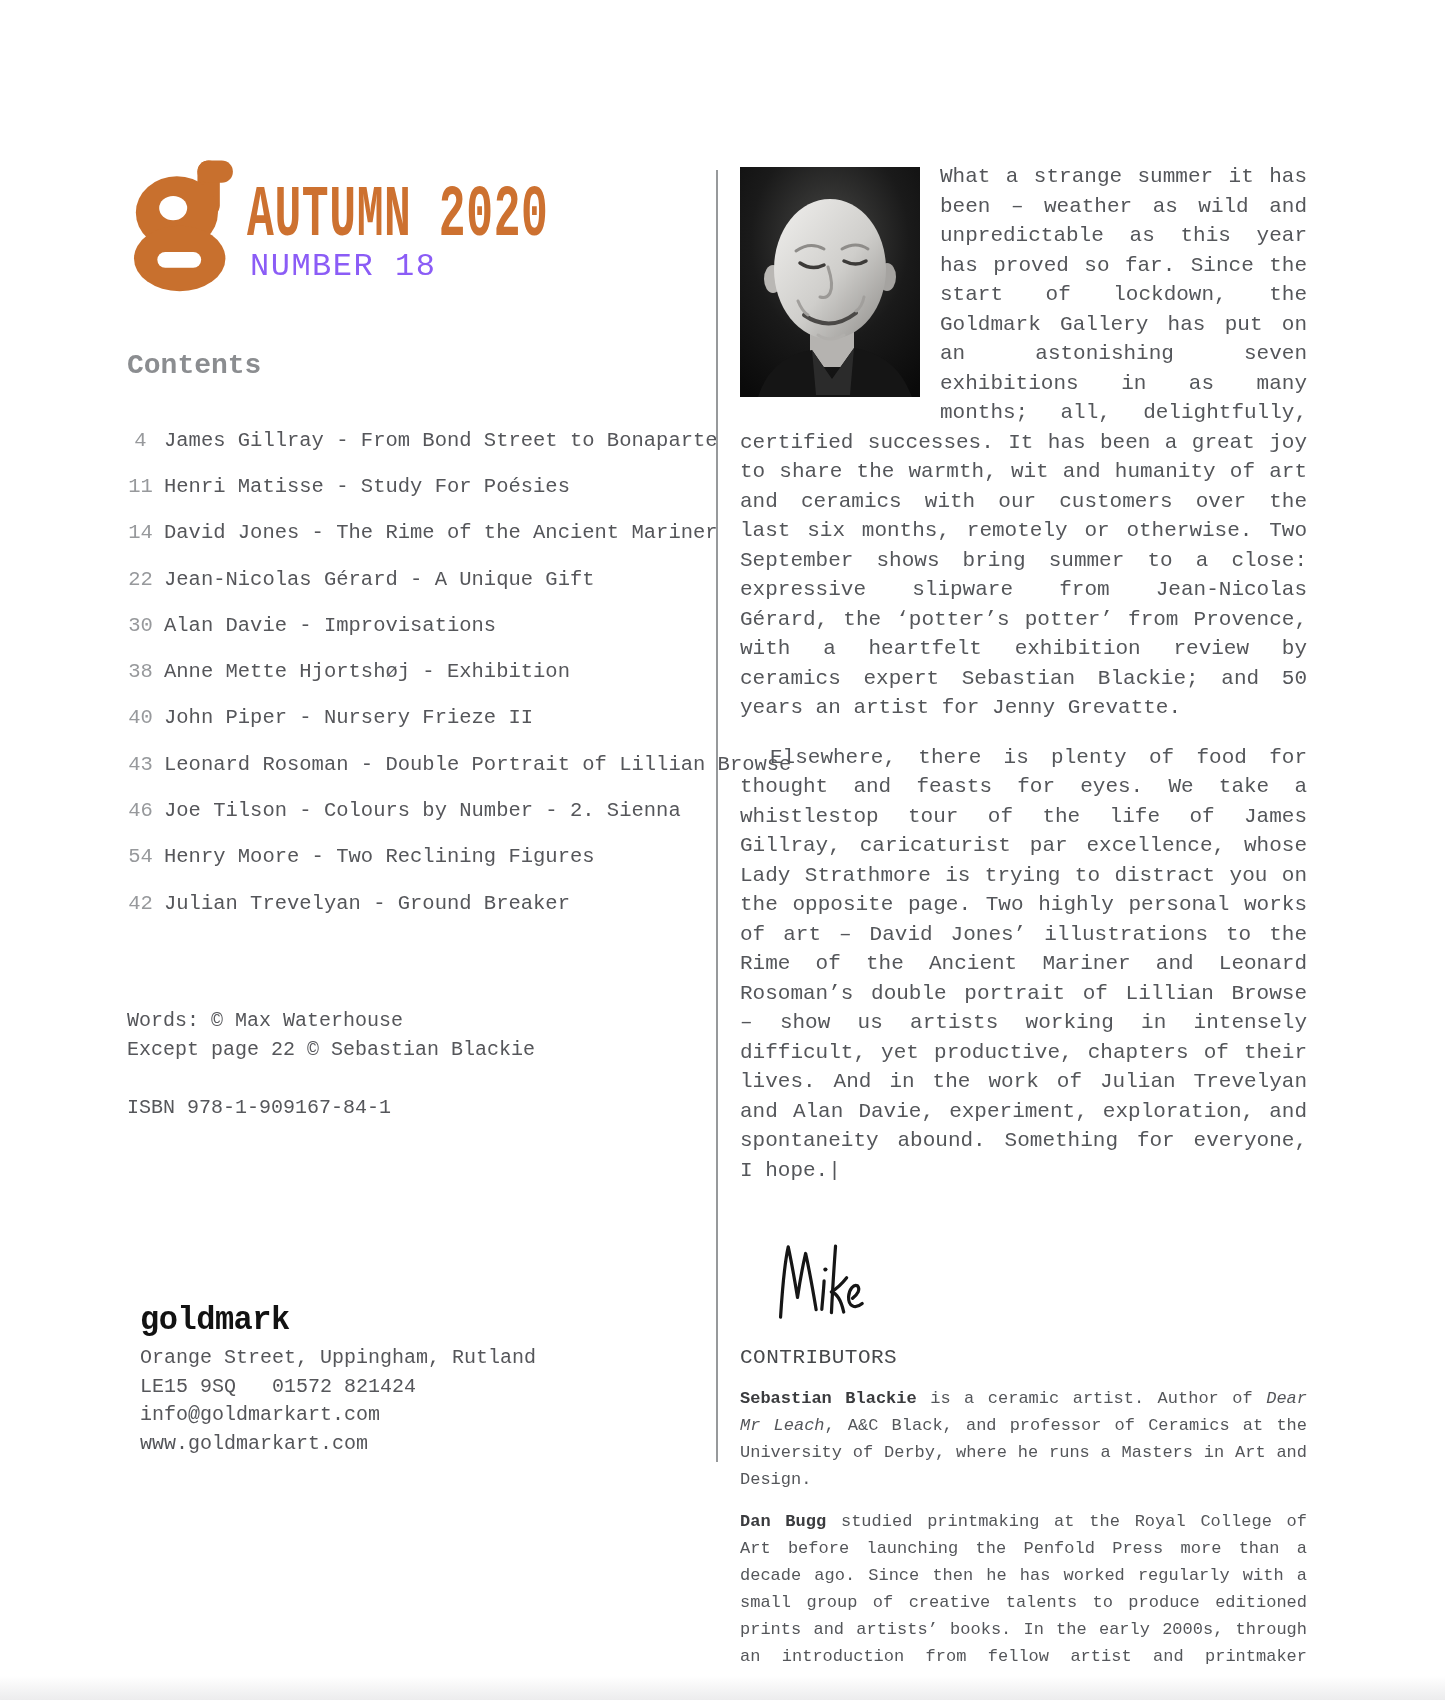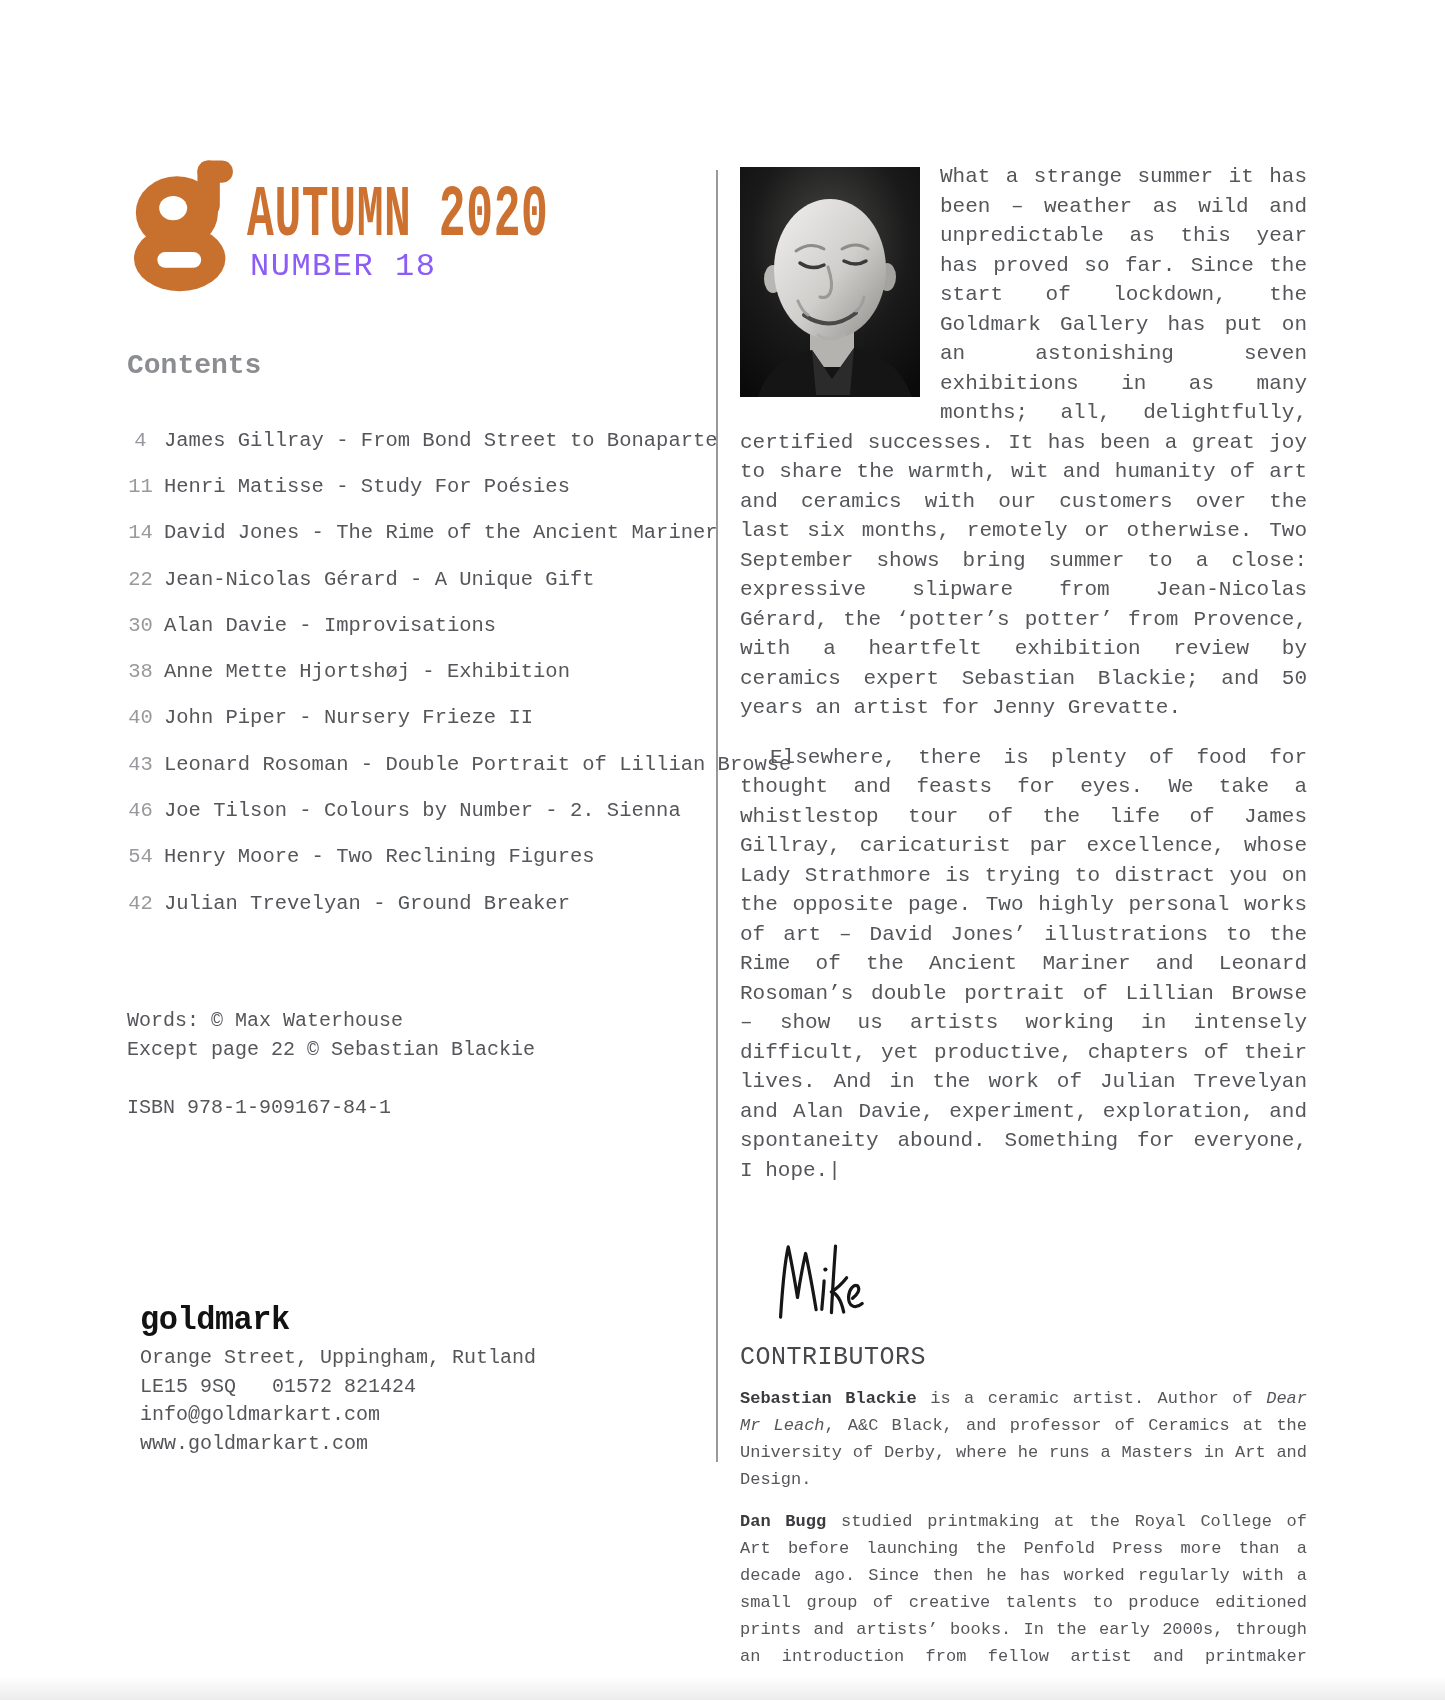--- a/index.html
+++ b/index.html
@@ -29,21 +29,21 @@
   .address{margin-top:5px;font-size:20px;line-height:28.5px;}
   
   .divider{position:absolute;left:716px;top:170px;width:2px;height:1292px;background:#97999b;}
   
   .right-col{position:absolute;left:740px;top:162px;width:567px;font-size:21px;line-height:29.5px;text-align:justify;color:#54565a;}
   .photo-wrap{float:left;width:180px;height:230px;margin:5px 20px 8px 0;}
   .photo-wrap svg{display:block;width:180px;height:230px;}
   .para{margin:0;}
   .para.second{margin-top:20px;text-indent:30px;}
   .signature{display:block;margin:52px 0 0 32px;width:104px;height:84px;transform:rotate(-3deg);}
-  .contrib-heading{margin:22px 0 0 0;font-size:25px;font-weight:400;color:#46484b;letter-spacing:0.5px;}
+  .contrib-heading{margin:22px 0 0 0;font-size:21px;font-weight:400;color:#46484b;letter-spacing:0.5px;}
   .contrib-list p.contrib{margin:12px 0 0 0;font-size:17px;line-height:27px;}
   .contrib-list p.contrib + p.contrib{margin-top:15px;}
   .contrib-list .b{font-weight:700;color:#3a3b3e;}
   .contrib-list .i{font-style:italic;}
   
   .shade{position:absolute;left:0;right:0;bottom:0;height:24px;background:linear-gradient(#ffffff,#ececed);}
 </style>
 </head>
 <body>
 

